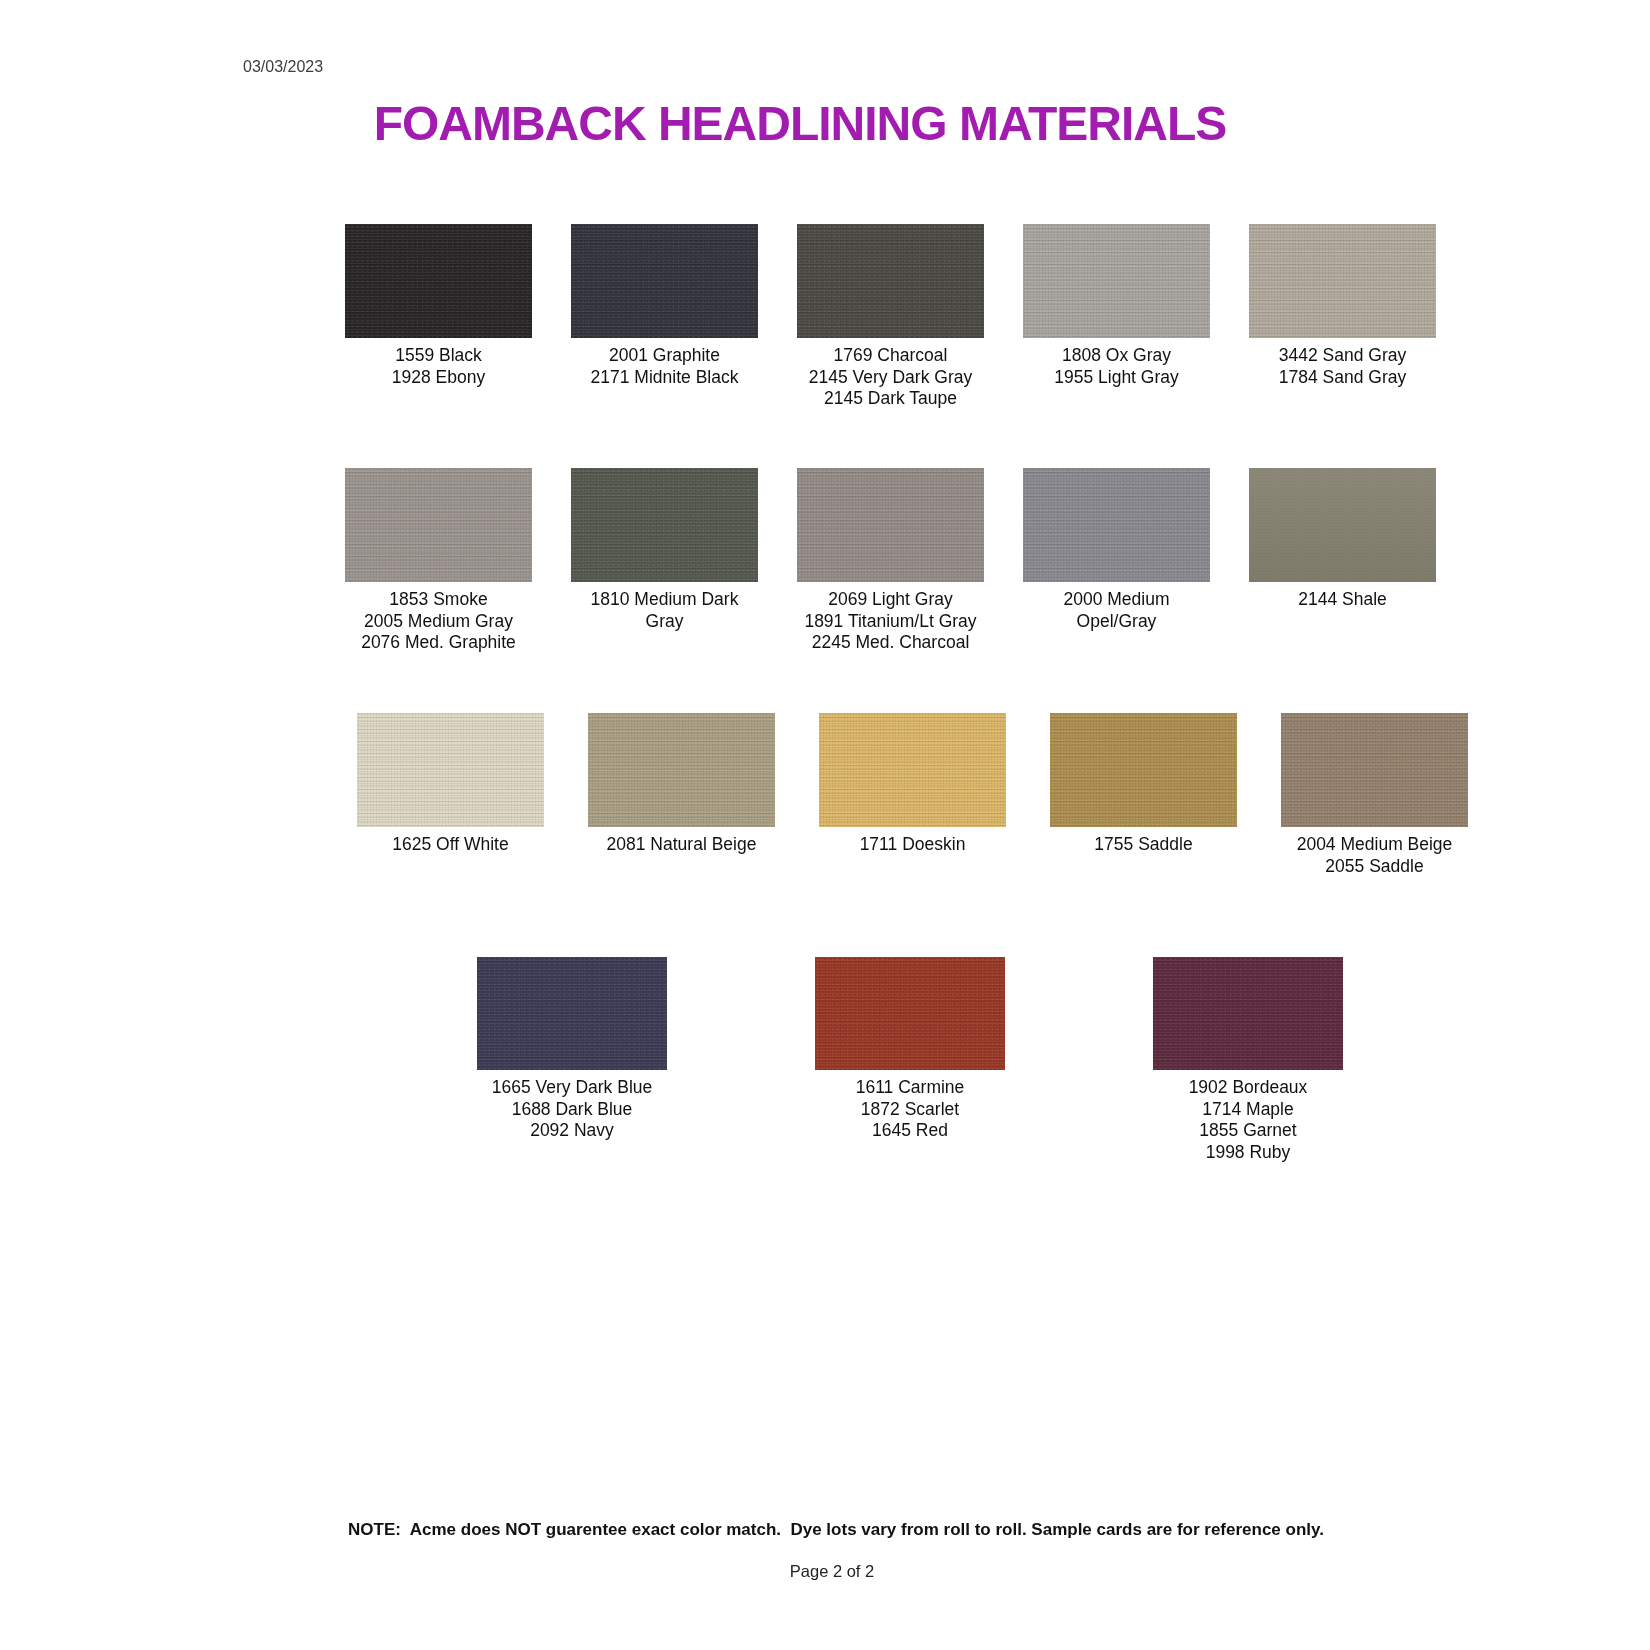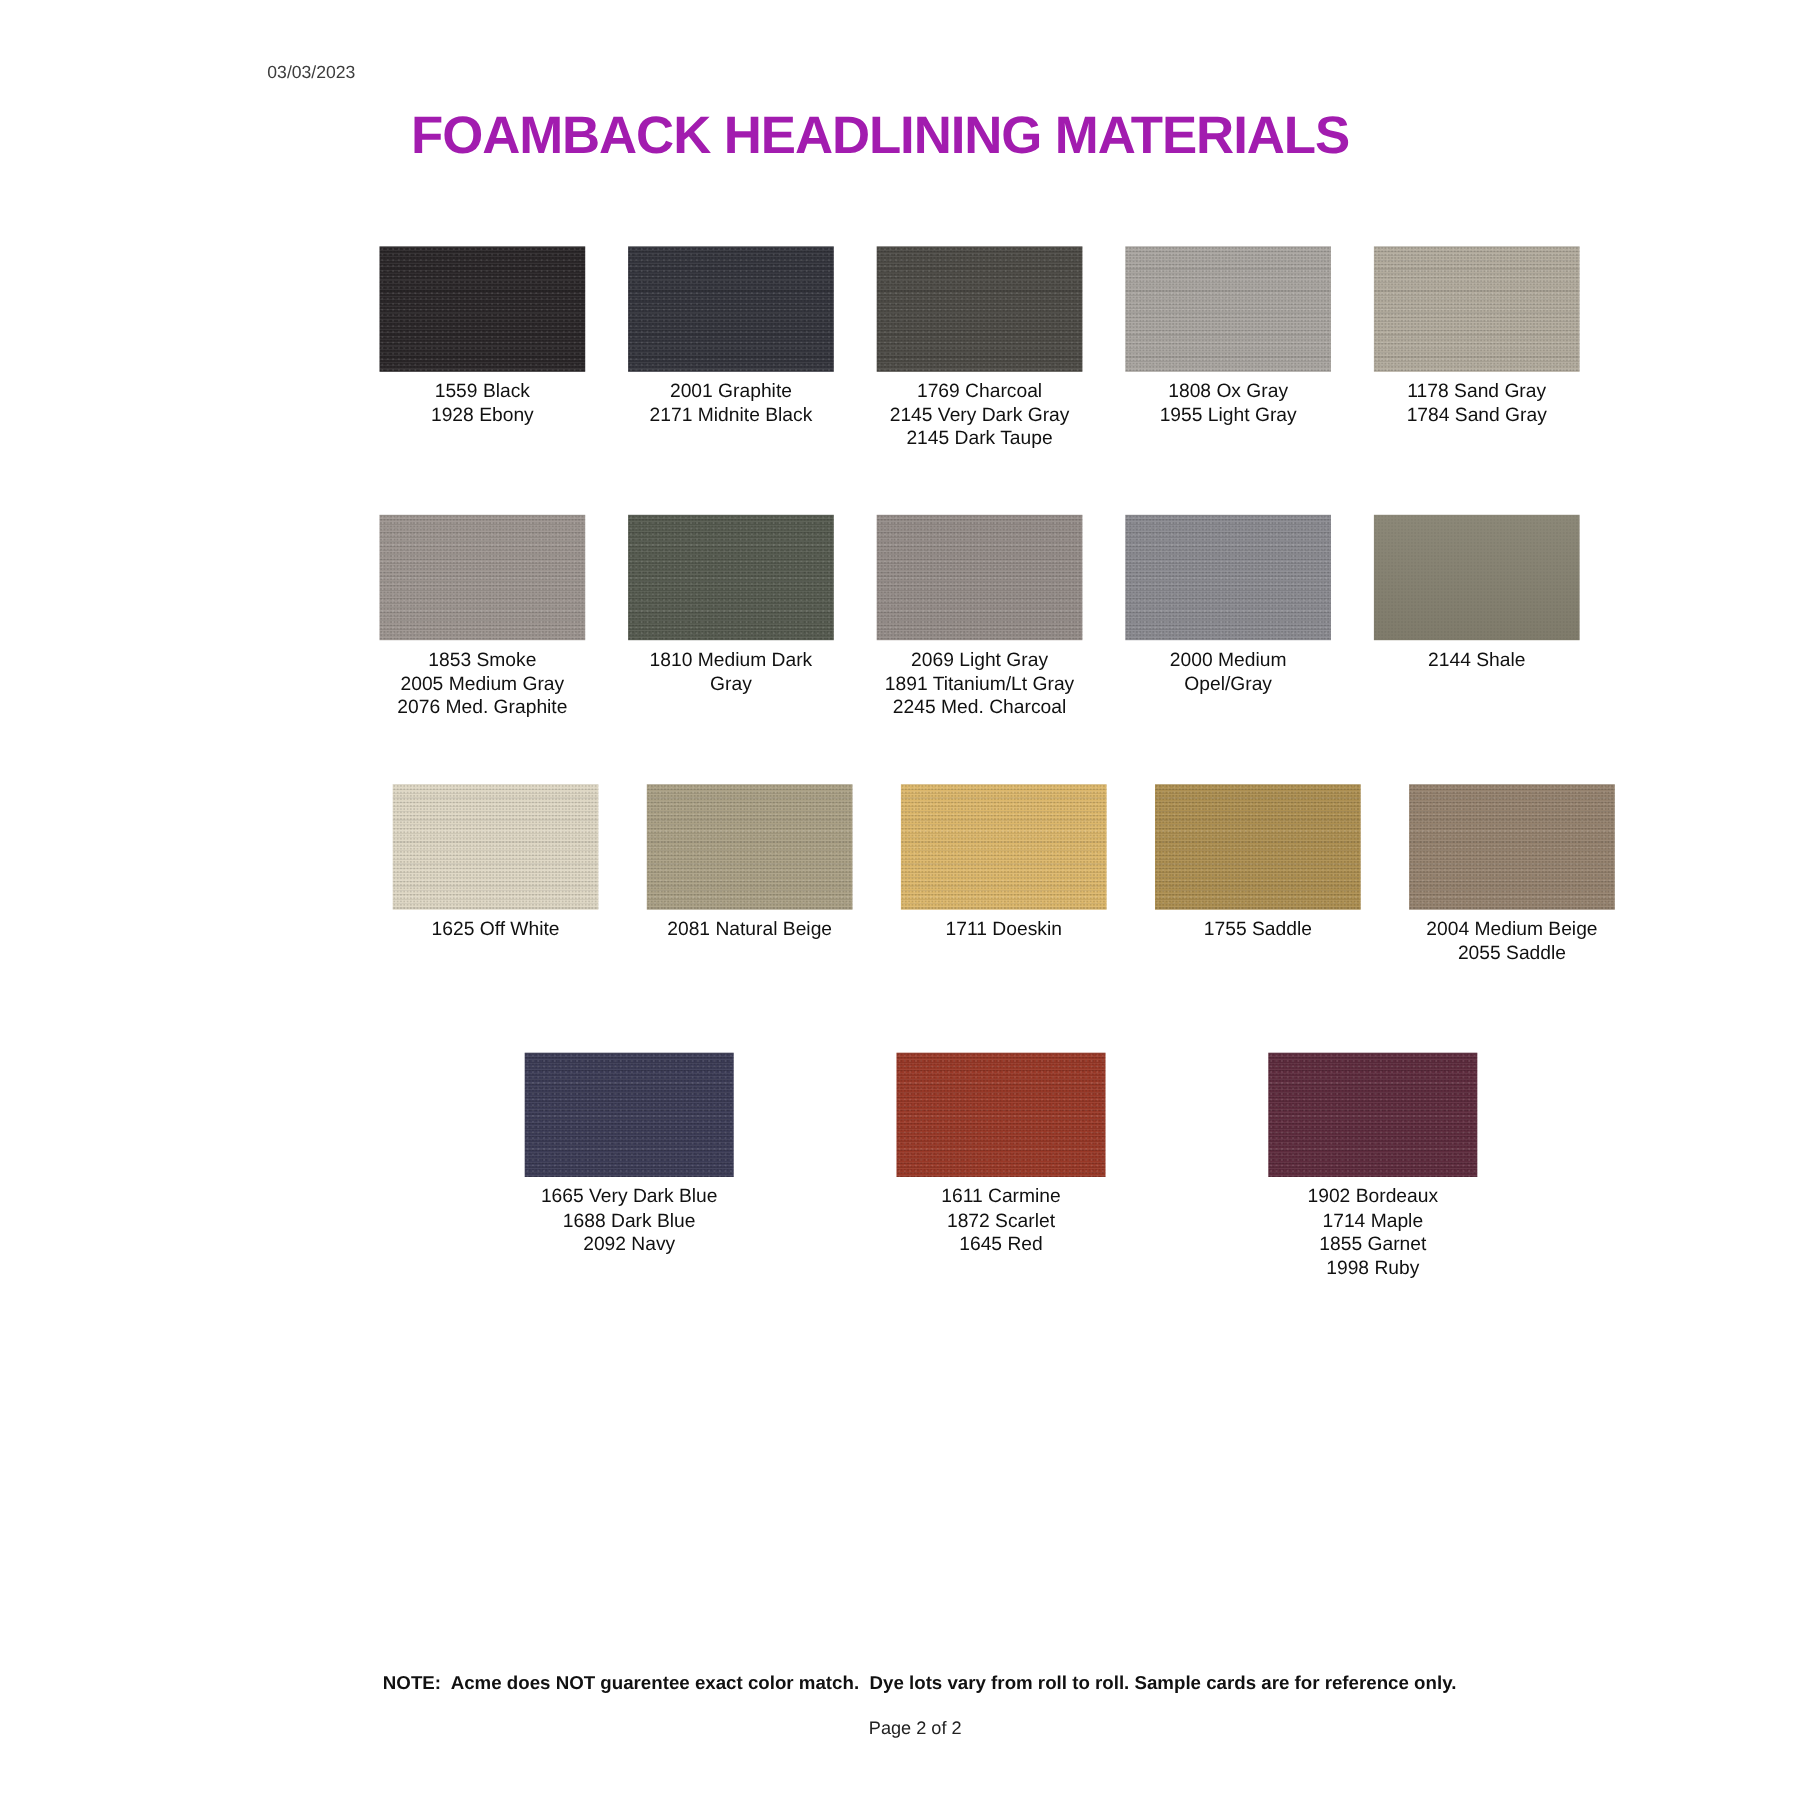--- a/index.html
+++ b/index.html
@@ -87,21 +87,21 @@
       <div class="swatch-cell">
         <div class="swatch knit" style="background-color: rgb(169, 165, 160);"></div>
         <div class="swatch-label">
           <div>1808 Ox Gray</div>
           <div>1955 Light Gray</div>
         </div>
       </div>
       <div class="swatch-cell">
         <div class="swatch knit" style="background-color: rgb(178, 171, 157);"></div>
         <div class="swatch-label">
-          <div>1178 Sand Gray</div>
+          <div>3442 Sand Gray</div>
           <div>1784 Sand Gray</div>
         </div>
       </div>
     </div>
     <div class="swatch-row row-2">
       <div class="swatch-cell">
         <div class="swatch knit" style="background-color: rgb(156, 148, 143);"></div>
         <div class="swatch-label">
           <div>1853 Smoke</div>
           <div>2005 Medium Gray</div>

